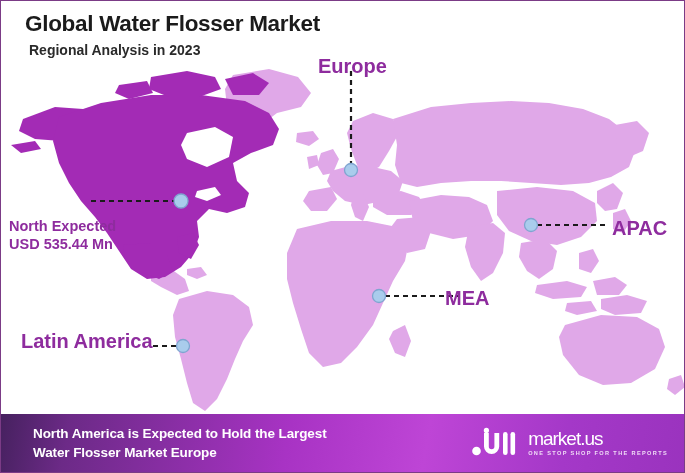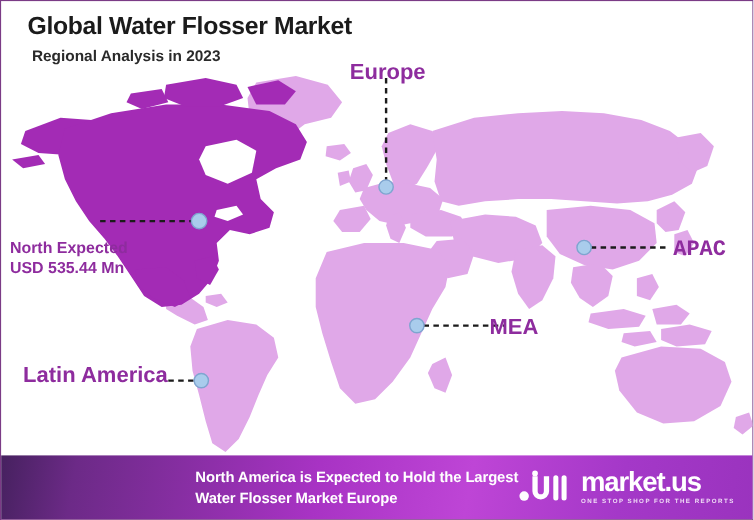--- a/index.html
+++ b/index.html
@@ -52,38 +52,38 @@
     z-index:5;
     color:#8E2C9E;
     font-weight:bold;
     line-height:1.22;
     white-space:nowrap;
   }
   .callout.big{font-size:14.5px;}
   .callout.mid{font-size:20px;}
   .c-europe{left:317px; top:53px;}
   .c-na{left:8px; top:217px;}
-  .c-apac{left:611px; top:215px;font-family:Liberation Mono, monospace;}
+  .c-apac{left:611px; top:215px;}
   .c-mea{left:444px; top:285px;}
   .c-latam{left:20px; top:328px;}
   
   .leaders{
     position:absolute; left:0; top:0;
     width:685px; height:473px;
     z-index:4; pointer-events:none;
   }
   
   .footer{
     position:absolute;
     left:0; bottom:0;
     width:685px; height:58px;
     background:linear-gradient(100deg,#46215F 0%,#6C2A87 10%,#A833C4 42%,#BE45D6 62%,#A438C8 82%,#9A33BE 100%);
     display:flex;
     align-items:center;
-    justify-content:flex-end;
+    justify-content:space-between;
     z-index:8;
   }
   .footer-text{
     color:#ffffff;
     font-size:13.5px;
     font-weight:bold;
     line-height:1.42;
     margin-left:32px;
     letter-spacing:-0.1px;
   }
@@ -93,22 +93,22 @@
     margin-right:18px;
   }
   .brand-mark{
     width:50px; height:34px;
     margin-right:7px;
     flex:0 0 auto;
   }
   .brand-words{line-height:1;}
   .brand-name{
     color:#ffffff;
-    font-size:25px;
-    font-weight:bold;
+    font-size:19px;
+    font-weight:normal;
     letter-spacing:-1px;
     display:block;
   }
   .brand-tagline{
     color:#F0DCF6;
     font-size:5.6px;
     letter-spacing:1.35px;
     display:block;
     margin-top:3px;
     text-align:right;

